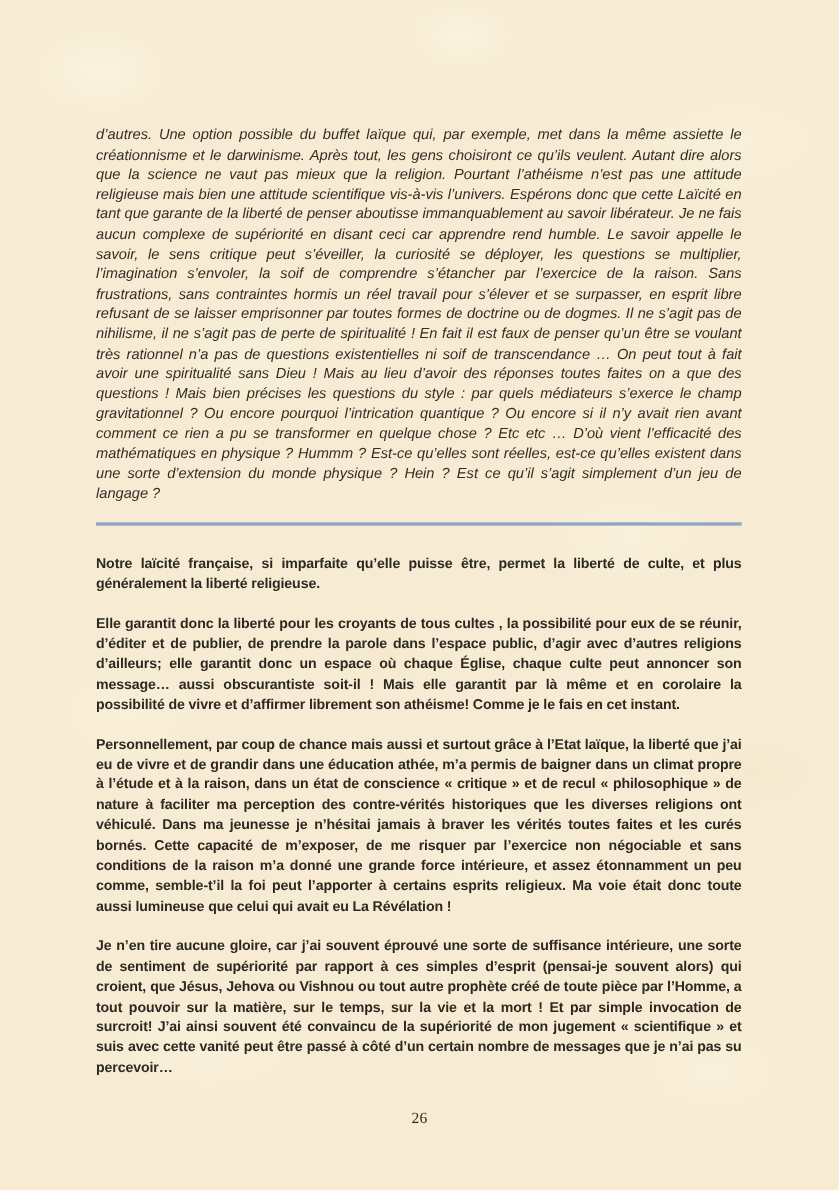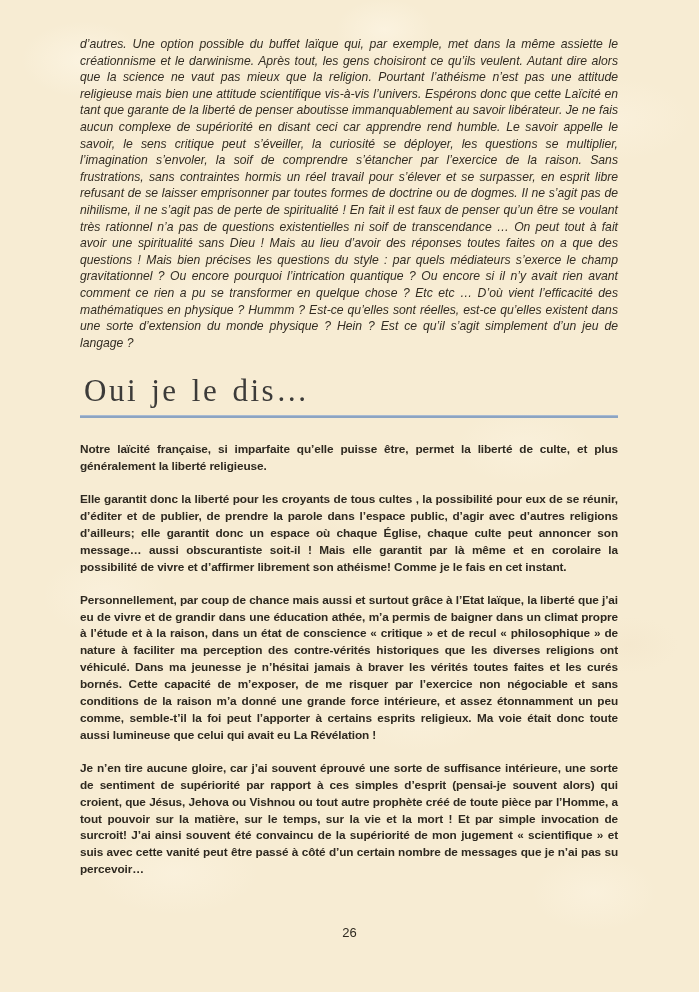--- a/index.html
+++ b/index.html
@@ -4,21 +4,21 @@
 <style>
   html, body {
     margin: 0;
     padding: 0;
   }
   .page {
     position: relative;
     width: 699px;
     height: 992px;
     box-sizing: border-box;
-    padding: 36px 81px 0 80px;
+    padding: 104px 81px 0 80px;
     overflow: hidden;
     background-color: #f7ecd3;
     
     background-image:
       radial-gradient(ellipse 90px 55px at 12% 6%,  rgba(255,249,235,0.55), transparent 70%),
       radial-gradient(ellipse 70px 45px at 55% 3%,  rgba(255,249,235,0.50), transparent 70%),
       radial-gradient(ellipse 110px 60px at 88% 12%, rgba(253,245,228,0.45), transparent 70%),
       radial-gradient(ellipse 80px 50px at 30% 30%, rgba(253,246,230,0.40), transparent 70%),
       radial-gradient(ellipse 100px 55px at 75% 45%, rgba(253,246,230,0.40), transparent 70%),
       radial-gradient(ellipse 90px 60px at 15% 60%, rgba(253,246,230,0.40), transparent 70%),
@@ -64,35 +64,34 @@
     letter-spacing: -0.1px;
     text-align: justify;
     color: #2e2920;
   }
   .page-number {
     position: absolute;
     bottom: 52px;
     left: 0;
     width: 100%;
     text-align: center;
-    font-family: Liberation Sans, sans-serif;
+    font-family: Liberation Serif, serif;
     font-size: 13px;
     color: #2e2920;
   }
 </style>
 </head>
 <body>
 
 <div class="page">
 
   <div class="intro">
     <p>d’autres. Une option possible du buffet laïque qui, par exemple, met dans la même assiette le créationnisme et le darwinisme. Après tout, les gens choisiront ce qu’ils veulent. Autant dire alors que la science ne vaut pas mieux que la religion. Pourtant l’athéisme n’est  pas une attitude religieuse mais bien une attitude scientifique vis-à-vis l’univers. Espérons donc que cette Laïcité en tant que garante de la liberté de penser aboutisse immanquablement au savoir libérateur. Je ne fais aucun complexe de supériorité en disant ceci car apprendre rend humble. Le savoir appelle le savoir, le sens critique peut s’éveiller, la curiosité se déployer, les questions se multiplier, l’imagination s’envoler, la soif de comprendre s’étancher par l’exercice de la raison. Sans frustrations, sans contraintes hormis un réel travail pour s’élever et se surpasser, en esprit libre refusant de se laisser emprisonner par toutes formes de doctrine ou de dogmes. Il ne s’agit pas de nihilisme, il ne s’agit pas de perte de spiritualité ! En fait il est faux de penser qu’un être se voulant très rationnel n’a pas de questions existentielles ni soif de transcendance … On peut tout à fait avoir une spiritualité sans Dieu ! Mais au lieu d’avoir des réponses toutes faites on a que des questions ! Mais bien précises les questions du style : par quels médiateurs s’exerce le champ gravitationnel ? Ou encore pourquoi l’intrication quantique ? Ou encore si il n’y avait rien avant comment ce rien a pu se transformer en quelque chose ? Etc etc …  D’où vient l’efficacité des mathématiques en physique ? Hummm ? Est-ce qu’elles sont réelles, est-ce qu’elles existent dans une sorte d’extension du monde physique ? Hein ? Est ce qu’il s’agit simplement d’un jeu de langage ?</p>
   </div>
 
-  <h1 class="section-title">Oui je le dis…</h1>
 
   <div class="heading-rule"></div>
 
   <div class="body-section">
     <p>Notre laïcité française, si imparfaite qu’elle puisse être, permet la liberté de culte, et plus généralement la liberté religieuse.</p>
     <p>Elle garantit donc la liberté pour les croyants de tous cultes , la possibilité pour eux de se réunir, d’éditer et de publier, de prendre la parole dans l’espace public, d’agir avec d’autres religions d’ailleurs; elle garantit donc un espace où chaque Église, chaque culte peut annoncer son message… aussi obscurantiste soit-il ! Mais elle garantit par là même et en corolaire la possibilité de vivre et d’affirmer  librement son athéisme! Comme je le fais en cet instant.</p>
     <p>Personnellement, par coup de chance mais aussi et surtout grâce à l’Etat laïque,  la liberté que j’ai eu de vivre et de grandir dans une éducation athée, m’a permis de baigner dans un climat propre à l’étude et à la raison, dans un état de conscience « critique »  et de recul « philosophique » de nature à faciliter ma perception des contre-vérités historiques que les diverses religions ont véhiculé. Dans ma jeunesse je n’hésitai jamais à braver les vérités toutes faites et les curés bornés. Cette capacité de m’exposer, de me risquer par l’exercice non négociable et sans conditions de la raison m’a donné une grande force intérieure, et assez étonnamment un peu comme, semble-t’il la foi peut l’apporter à certains esprits religieux. Ma voie était donc toute aussi lumineuse que celui qui avait eu La Révélation !</p>
     <p>Je n’en tire aucune gloire, car j’ai souvent éprouvé une sorte de suffisance intérieure, une sorte de sentiment de supériorité par rapport à ces simples d’esprit (pensai-je souvent alors) qui croient, que Jésus, Jehova ou Vishnou ou tout autre prophète créé de toute pièce par l’Homme, a tout pouvoir sur la matière, sur le temps, sur la vie et la mort ! Et par simple invocation de surcroit!  J’ai ainsi souvent été convaincu de la supériorité de mon jugement « scientifique » et suis avec cette vanité peut être passé à côté d’un certain nombre de messages que je n’ai pas su percevoir…</p>
   </div>
 

